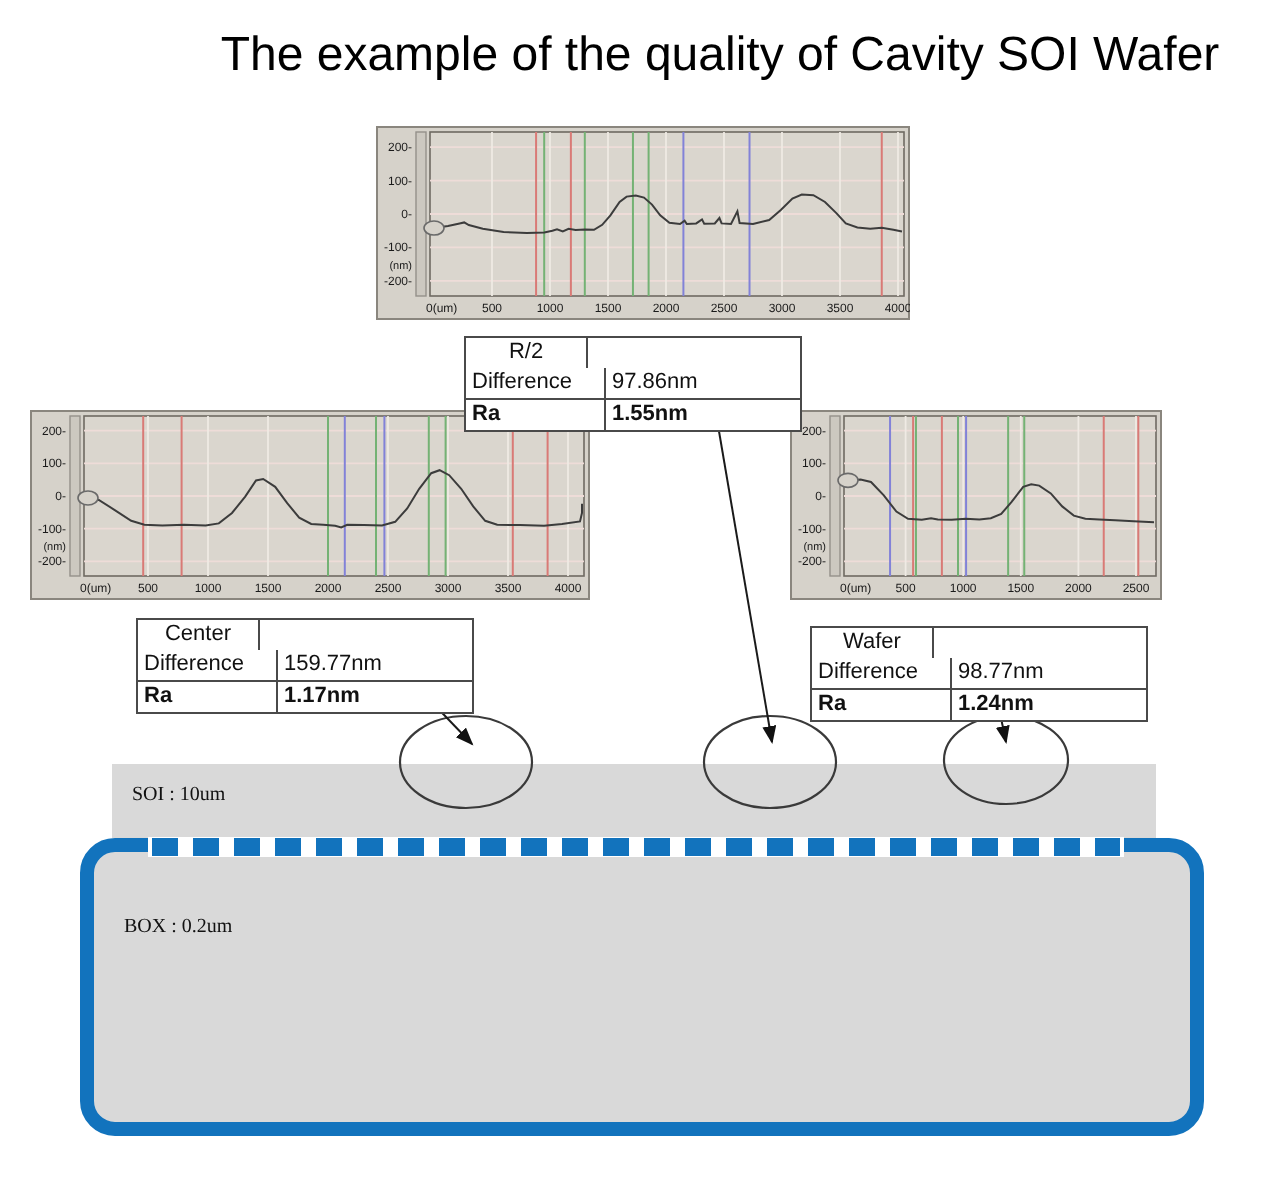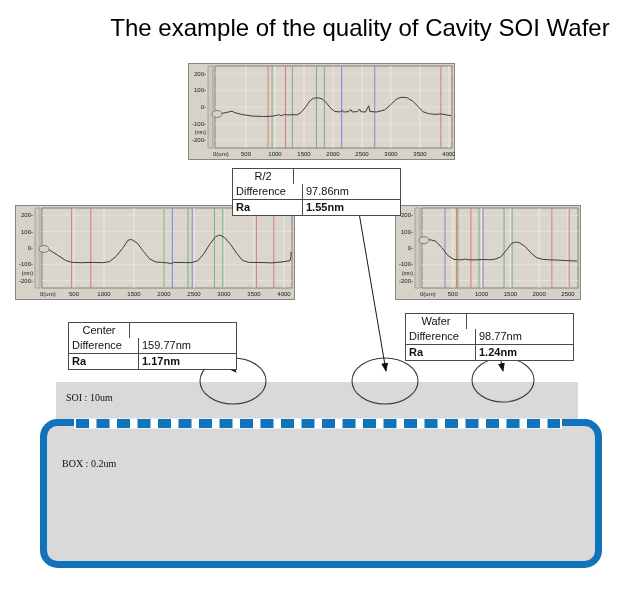--- a/index.html
+++ b/index.html
@@ -8,21 +8,21 @@
   .title{position:absolute;top:14px;left:0;width:100%;text-align:center;
          font-size:24px;color:#000;letter-spacing:0;padding-left:39px;}
   .overlay{position:absolute;left:0;top:0;}
   .chart{position:absolute;}
   .chart-r2{left:188px;top:63px;width:267px;height:97px;}
   .chart-center{left:15px;top:205px;width:280px;height:95px;}
   .chart-edge{left:395px;top:205px;width:186px;height:95px;}
   .mtable{position:absolute;display:flex;background:#fff;border:1px solid #4a4a4a;
           font-size:11px;color:#111;line-height:15px;flex-direction:column;}
   .table-r2{left:232px;top:168px;}
-  .table-center{left:68px;top:322px;}
+  .table-center{left:68px;top:309px;}
   .table-edge{left:405px;top:313px;}
   .mlabel{width:60px;display:flex;align-items:center;justify-content:center;
           border-right:1px solid #4a4a4a;}
   .mrows{display:flex;flex-direction:column;}
   .mrow{display:flex;height:15px;justify-content:flex-end;}
   .mrow + .mrow{border-top:1px solid #4a4a4a;font-weight:bold;}
   .mkey{width:66px;padding-left:3px;border-right:1px solid #4a4a4a;}
   .mval{width:94px;padding-left:3px;}
   .layer-label{position:absolute;font-size:10px;color:#111;font-family:Liberation Serif, serif;}
   .soi-label{left:66px;top:392px;}

